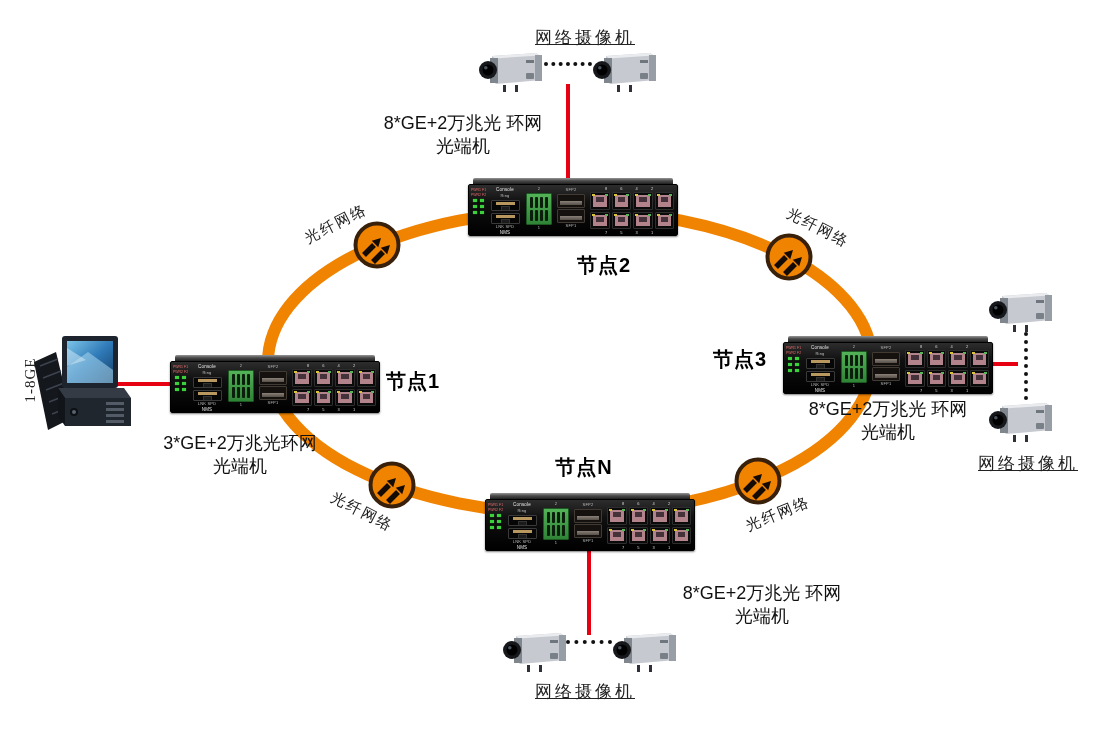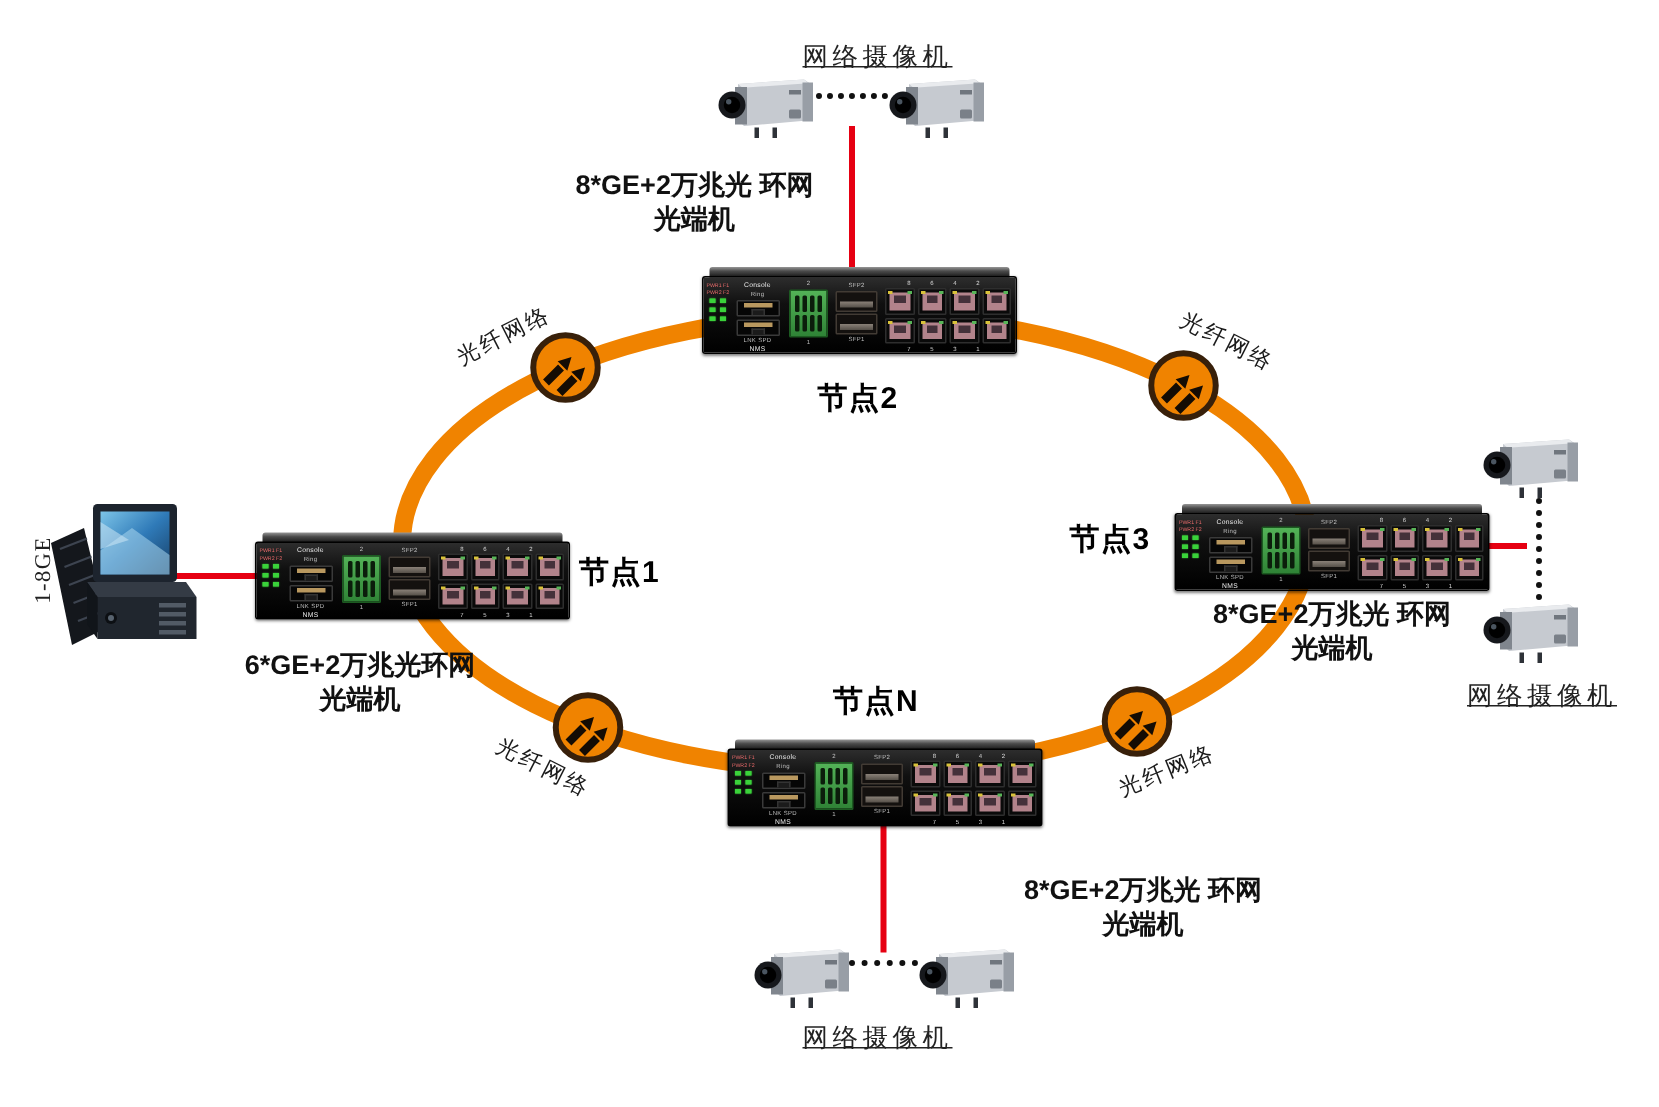--- a/index.html
+++ b/index.html
@@ -57,21 +57,21 @@
      gap:2px;margin:1px 0;}
   .port{background:#0a0a0a;border:1px solid #2e2e2e;border-radius:1px;position:relative;}
   .port:before{content:"";position:absolute;left:2px;right:2px;top:2px;bottom:2px;background:#b2838b;}
   .port:after{content:"";position:absolute;left:5px;right:5px;top:4px;height:5px;background:#44313a;}
   .port i.l{position:absolute;left:1px;top:1px;width:3px;height:2px;background:#d8c23a;z-index:1;}
   .port i.r{position:absolute;right:1px;top:1px;width:3px;height:2px;background:#58b558;z-index:1;}
 
   
   .node-name{position:absolute;z-index:4;font-weight:bold;font-size:20px;color:#000;
      transform:translateX(-50%);white-space:nowrap;letter-spacing:1px;}
-  .caption{position:absolute;z-index:4;font-weight:bold;font-size:18px;line-height:23px;
+  .caption{position:absolute;z-index:4;font-weight:normal;font-size:18px;line-height:23px;
      color:#111;text-align:center;transform:translateX(-50%);white-space:nowrap;}
   .cam-label{position:absolute;z-index:4;font-family:"Liberation Serif",serif;font-size:17px;
      color:#222;letter-spacing:3px;transform:translateX(-50%);white-space:nowrap;text-decoration:underline;}
   .camera{position:absolute;width:70px;height:46px;z-index:3;}
   .pc{position:absolute;z-index:3;}
   .pc-label{position:absolute;z-index:4;font-family:"Liberation Serif",serif;font-size:15px;
      color:#222;letter-spacing:1px;transform:translate(-50%,-50%) rotate(-90deg);white-space:nowrap;}
 </style>
 </head>
 <body>
@@ -475,31 +475,31 @@
         <div class="port">
               <i class="l"></i>
               <i class="r"></i>
             </div>
       </div>
       <div class="sw-portnums">7 5 3 1</div>
     </div>
   </div>
 </div>
 
-  <div class="node-name" style="left:572px;top:252px;">节点2</div>
+  <div class="node-name" style="left:604px;top:252px;">节点2</div>
   <div class="node-name" style="left:413px;top:368px;">节点1</div>
   <div class="node-name" style="left:740px;top:346px;">节点3</div>
   <div class="node-name" style="left:584px;top:454px;">节点N</div>
 
   <div class="caption" style="left:463px;top:112px;">
     <div>8*GE+2万兆光 环网</div>
     <div>光端机</div>
   </div>
   <div class="caption" style="left:240px;top:432px;">
-    <div>6*GE+2万兆光环网</div>
+    <div>3*GE+2万兆光环网</div>
     <div>光端机</div>
   </div>
   <div class="caption" style="left:888px;top:398px;">
     <div>8*GE+2万兆光 环网</div>
     <div>光端机</div>
   </div>
   <div class="caption" style="left:762px;top:582px;">
     <div>8*GE+2万兆光 环网</div>
     <div>光端机</div>
   </div>

